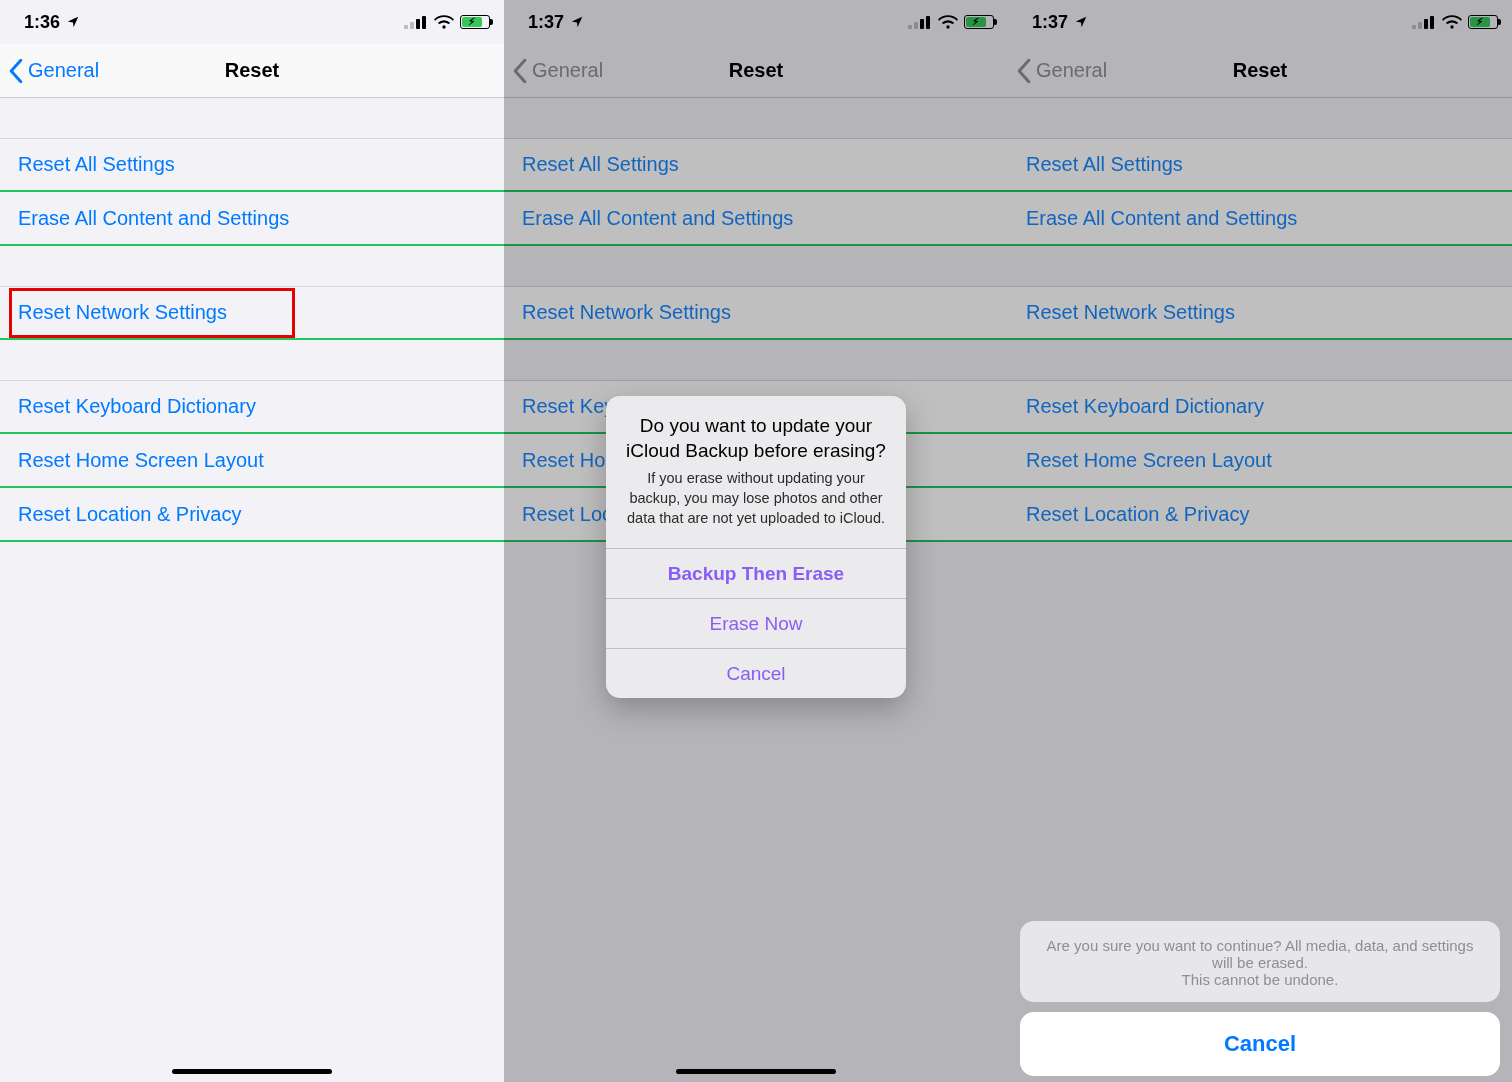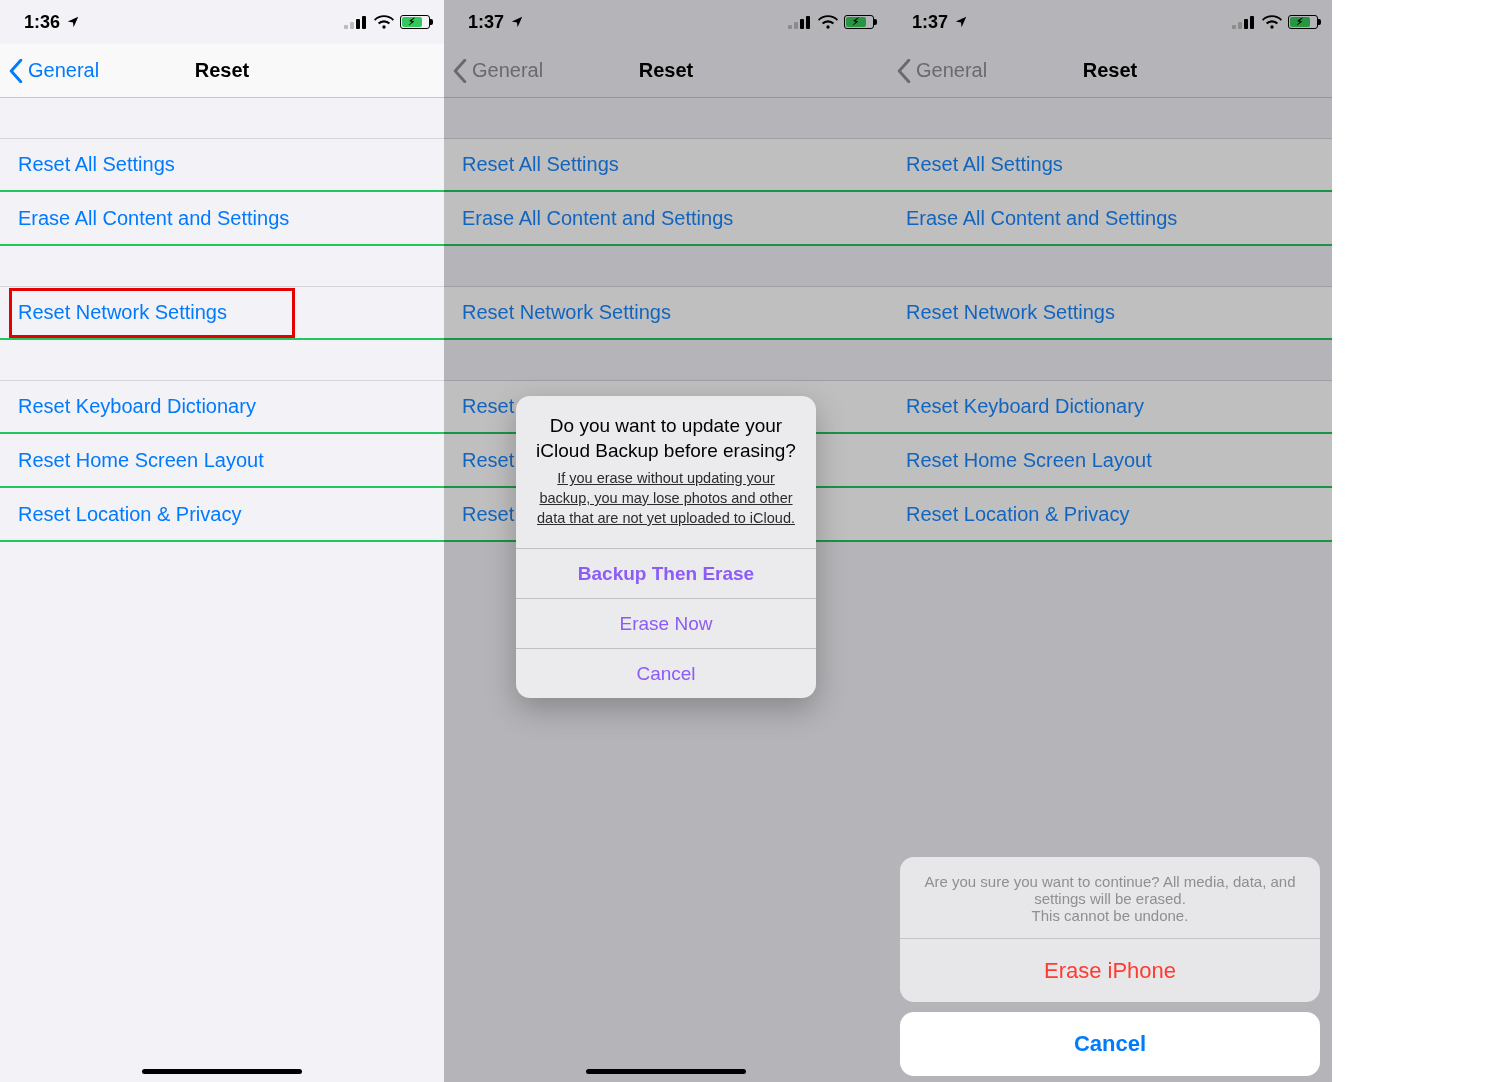--- a/index.html
+++ b/index.html
@@ -4,21 +4,21 @@
 <style>
   * { box-sizing: border-box; margin: 0; padding: 0; }
   html, body {
     width: 1512px;
     height: 1082px;
     background: #fff;
     font-family: -apple-system, "Helvetica Neue", Helvetica, Arial, sans-serif;
     -webkit-font-smoothing: antialiased;
   }
   .stage {
-    width: 1332px;
+    width: 1512px;
     height: 1082px;
     display: flex;
   }
   .shot {
     position: relative;
     width: 504px;    
     height: 1082px;
     overflow: hidden;
   }
   .screen {
@@ -127,21 +127,21 @@
   }
   .alert-center .hdr {
     padding: 18px 18px 6px;
     text-align: center;
   }
   .alert-center .hdr .ttl {
     font-weight: 400; font-size: 19px; line-height: 1.3;
   }
   .alert-center .hdr .msg {
     margin-top: 6px;
-    font-size: 14.5px; line-height: 1.35; color:#2b2b2b;text-decoration:underline;
+    font-size: 14.5px; line-height: 1.35; color:#2b2b2b;
   }
   .alert-center .btns { margin-top: 14px; }
   .alert-center .btn {
     height: 50px; display:flex; align-items:center; justify-content:center;
     border-top: 0.5px solid rgba(0,0,0,.18);
     font-size: 19px; color: #8b5cf6;
   }
   .alert-center .btn.pref { font-weight: 600; }
 
   
@@ -416,19 +416,18 @@
         <span>General</span>
       </div>
       <div class="nav-title">Reset</div>
     </div>
 
     <div class="dim-overlay"></div>
 
     <div class="sheet">
       <div class="card">
         <div class="msg">Are you sure you want to continue? All media, data, and settings will be erased.<br>This cannot be undone.</div>
-        <div class="btn destr">Erase iPhone</div>
       </div>
       <div class="cancel">Cancel</div>
     </div>
   </div>
 
 </div>
 
 </body></html>

